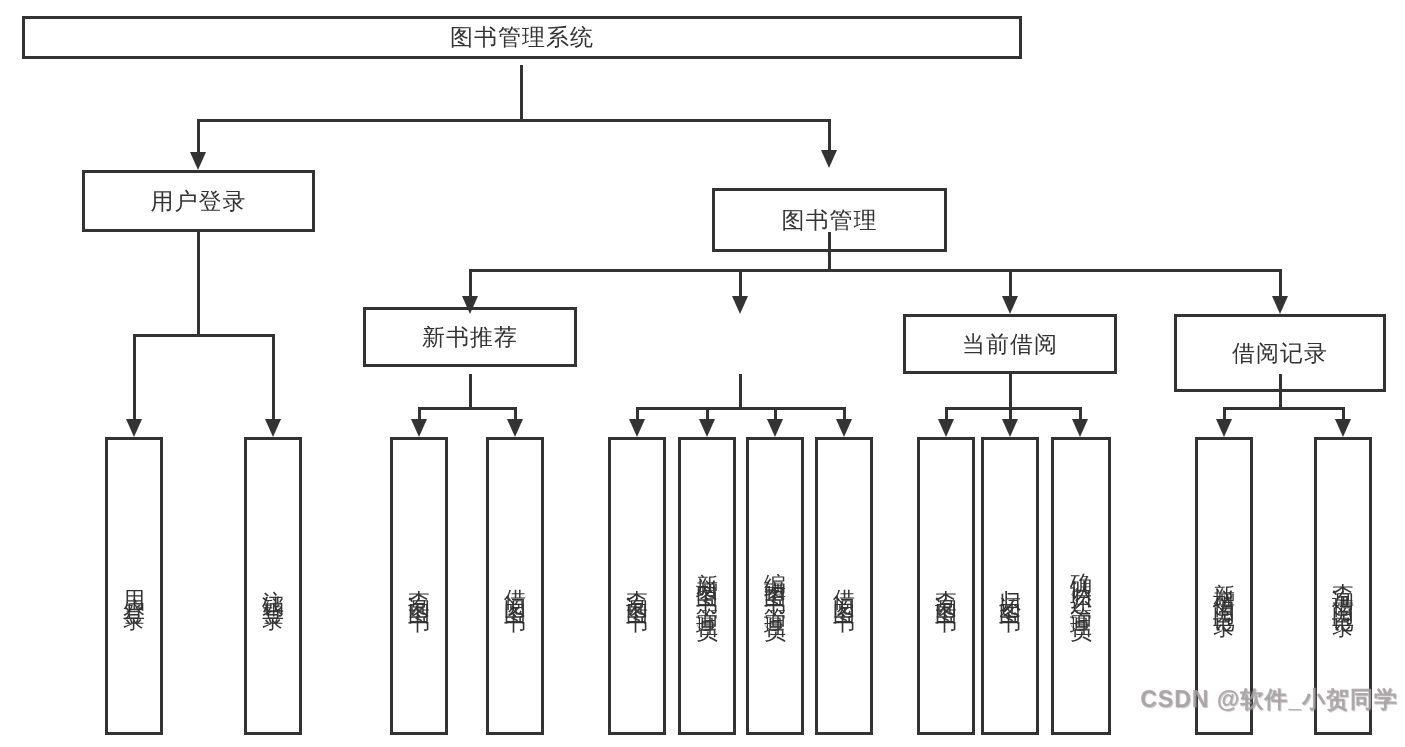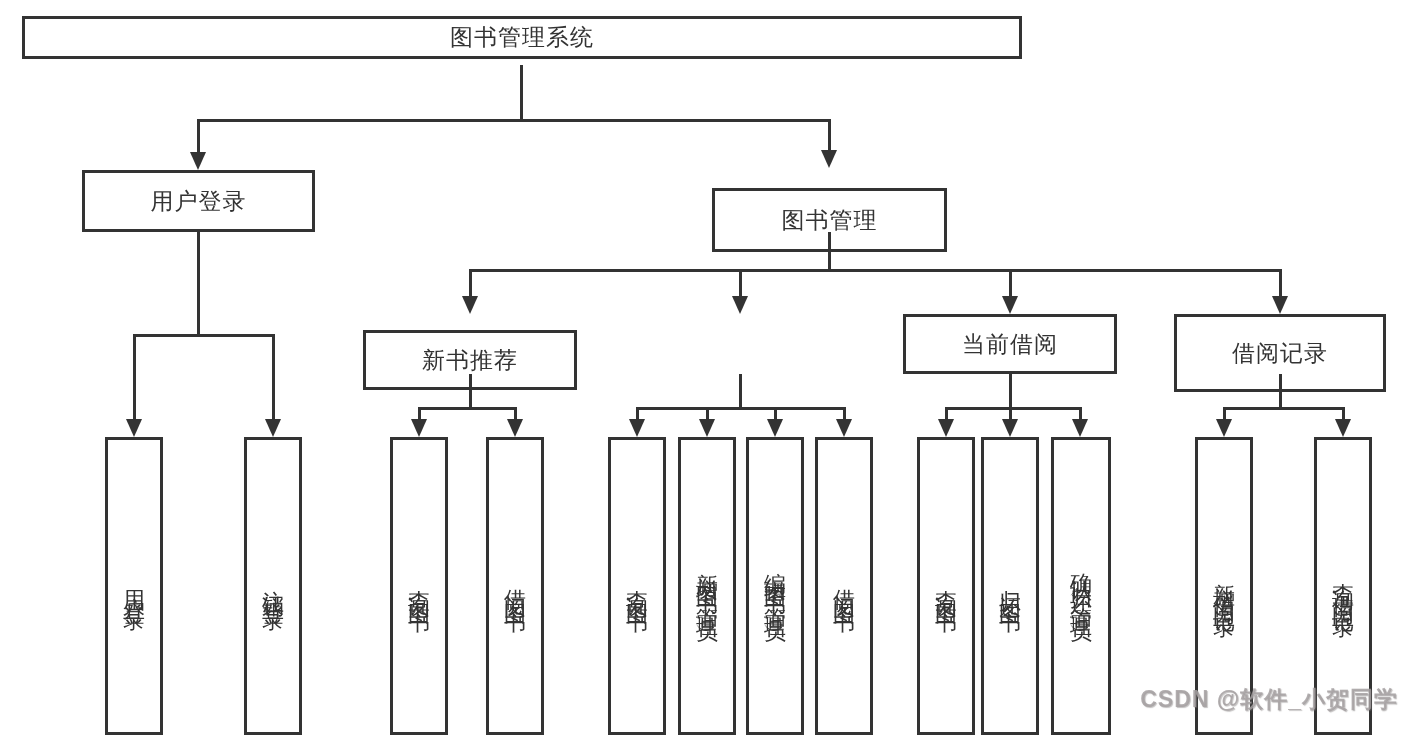--- a/index.html
+++ b/index.html
@@ -32,21 +32,21 @@
 </head>
 <body>
 
 <div class="canvas">
 
   <div class="box hbox" style="left:22px;top:16px;width:1000px;height:43px;">图书管理系统</div>
 
   <div class="box hbox" style="left:82px;top:170px;width:233px;height:62px;">用户登录</div>
   <div class="box hbox" style="left:712px;top:168px;width:235px;height:64px;margin-top:20px;">图书管理</div>
 
-  <div class="box hbox" style="left:363px;top:330px;width:214px;height:60px;">新书推荐</div>
+  <div class="box hbox" style="left:363px;top:307px;width:214px;height:60px;">新书推荐</div>
   <div class="box hbox" style="left:903px;top:314px;width:214px;height:60px;">当前借阅</div>
   <div class="box hbox" style="left:1174px;top:314px;width:212px;height:78px;">借阅记录</div>
 
   <div class="box vbox" style="left:105px;top:437px;width:58px;height:298px;">用户登录</div>
   <div class="box vbox" style="left:244px;top:437px;width:58px;height:298px;">注销登录</div>
   <div class="box vbox" style="left:390px;top:437px;width:58px;height:298px;">查询图书</div>
   <div class="box vbox" style="left:486px;top:437px;width:58px;height:298px;">借阅图书</div>
   <div class="box vbox" style="left:608px;top:437px;width:58px;height:298px;">查询图书</div>
   <div class="box vbox" style="left:678px;top:437px;width:58px;height:298px;">新增图书（管理员）</div>
   <div class="box vbox" style="left:746px;top:437px;width:58px;height:298px;">编辑图书（管理员）</div>

